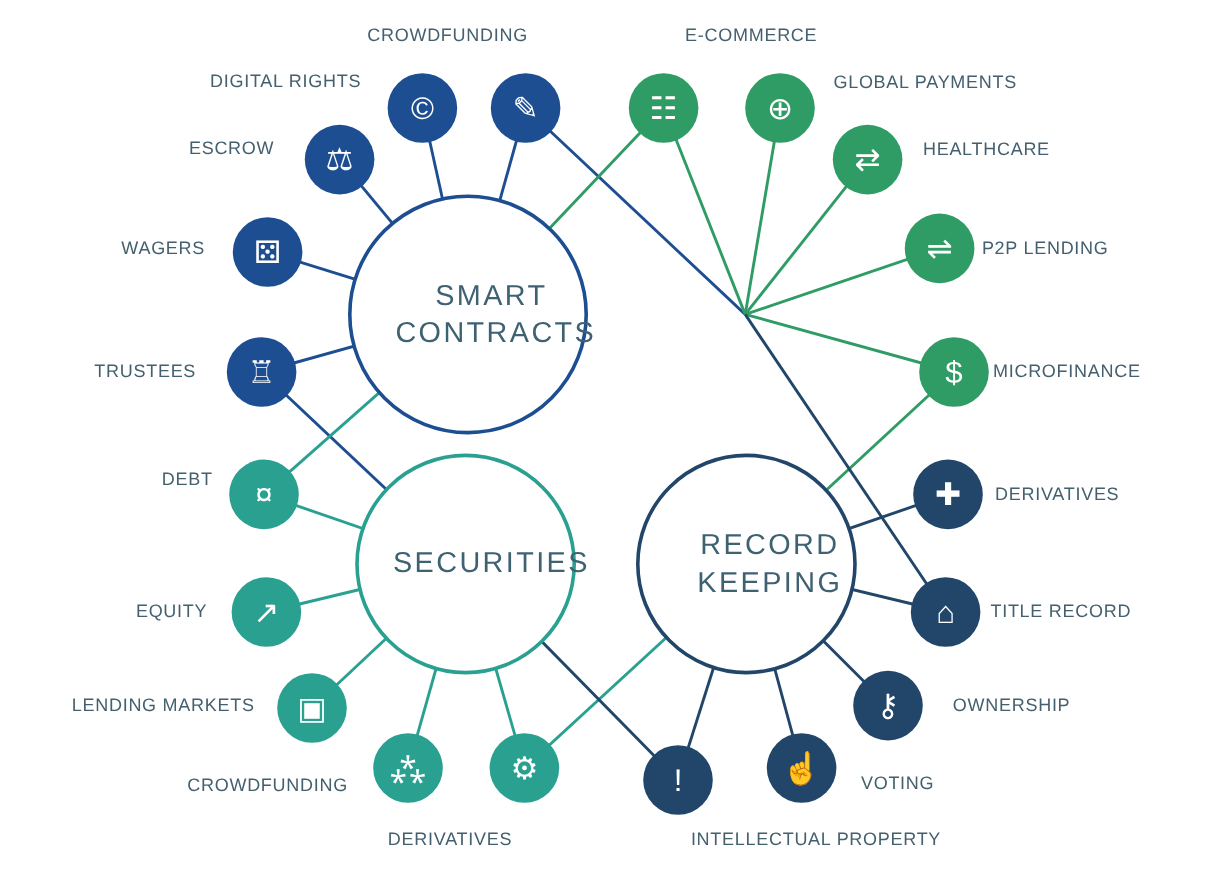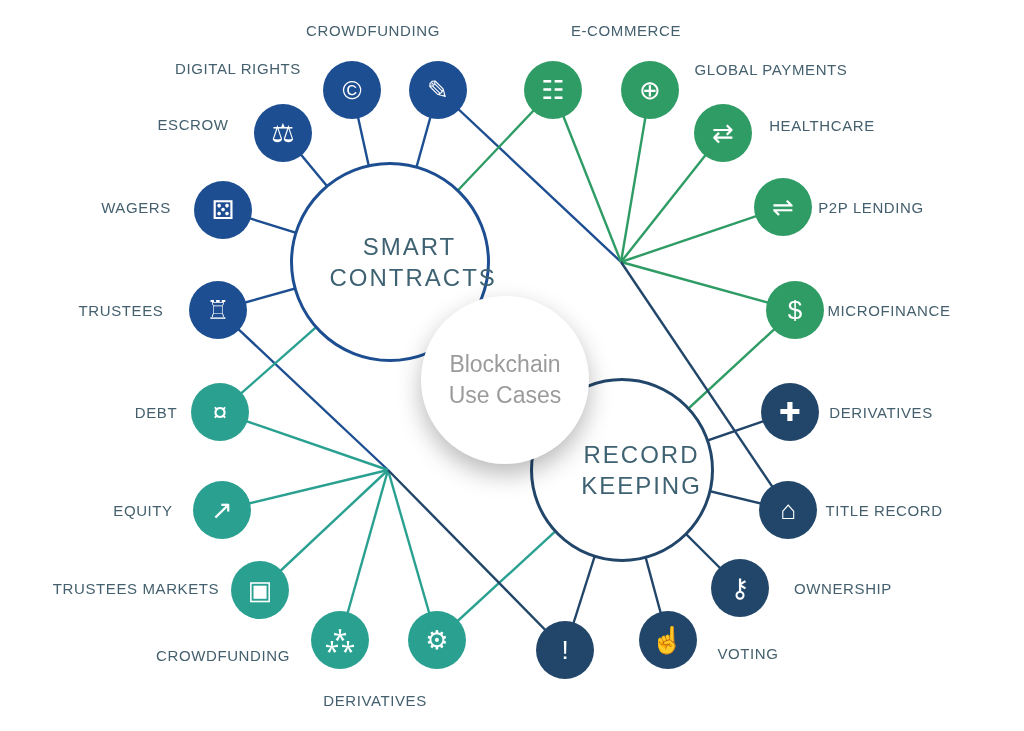--- a/index.html
+++ b/index.html
@@ -94,20 +94,23 @@
       <line x1="740" y1="588" x2="622" y2="470"></line>
       <line x1="668" y1="640" x2="622" y2="470"></line>
       <line x1="565" y1="650" x2="622" y2="470"></line>
       <line x1="565" y1="650" x2="388" y2="470"></line>
     </g>
   </svg>
 
   <div class="big ring-sc" style="left:290px;top:162px;width:200px;height:200px">
     <div class="title">SMART CONTRACTS</div>
   </div>
+  <div class="big ring-sec" style="left:296px;top:378px;width:184px;height:184px">
+    <div class="title">SECURITIES</div>
+  </div>
   <div class="big ring-rk" style="left:530px;top:378px;width:184px;height:184px">
     <div class="title">RECORD KEEPING</div>
   </div>
 
   <div class="bubble bg-sc" style="left:438px;top:90px">
       <span class="glyph">✎</span>
     </div>
   <div class="sat-label" style="left:373px;top:30px">CROWDFUNDING</div>
 
   <div class="bubble bg-sc" style="left:352px;top:90px">
@@ -151,31 +154,31 @@
   <div class="sat-label" style="left:871px;top:207px">P2P LENDING</div>
 
   <div class="bubble bg-dc" style="left:795px;top:310px">
       <span class="glyph">$</span>
     </div>
   <div class="sat-label" style="left:889px;top:310px">MICROFINANCE</div>
 
   <div class="bubble bg-sec" style="left:220px;top:412px">
       <span class="glyph">¤</span>
     </div>
-  <div class="sat-label" style="left:156px;top:412px">DEBT</div>
+  <div class="sat-label" style="left:156px;top:400px">DEBT</div>
 
   <div class="bubble bg-sec" style="left:222px;top:510px">
       <span class="glyph">↗</span>
     </div>
   <div class="sat-label" style="left:143px;top:510px">EQUITY</div>
 
   <div class="bubble bg-sec" style="left:260px;top:590px">
       <span class="glyph">▣</span>
     </div>
-  <div class="sat-label" style="left:136px;top:588px">TRUSTEES MARKETS</div>
+  <div class="sat-label" style="left:136px;top:588px">LENDING MARKETS</div>
 
   <div class="bubble bg-sec" style="left:340px;top:640px">
       <span class="glyph">⁂</span>
     </div>
   <div class="sat-label" style="left:223px;top:655px">CROWDFUNDING</div>
 
   <div class="bubble bg-sec" style="left:437px;top:640px">
       <span class="glyph">⚙</span>
     </div>
   <div class="sat-label" style="left:375px;top:700px">DERIVATIVES</div>
@@ -196,18 +199,16 @@
   <div class="sat-label" style="left:843px;top:588px">OWNERSHIP</div>
 
   <div class="bubble bg-rk" style="left:668px;top:640px">
       <span class="glyph">☝</span>
     </div>
   <div class="sat-label" style="left:748px;top:653px">VOTING</div>
 
   <div class="bubble bg-rk" style="left:565px;top:650px">
       <span class="glyph">!</span>
     </div>
-
-  <div class="center-circle" style="left:421px;top:296px;width:168px;height:168px">
-    <div class="center-label">Blockchain Use Cases</div>
-  </div>
+  <div class="sat-label" style="left:680px;top:700px">INTELLECTUAL PROPERTY</div>
+
 
 </div>
 
 </body></html>

